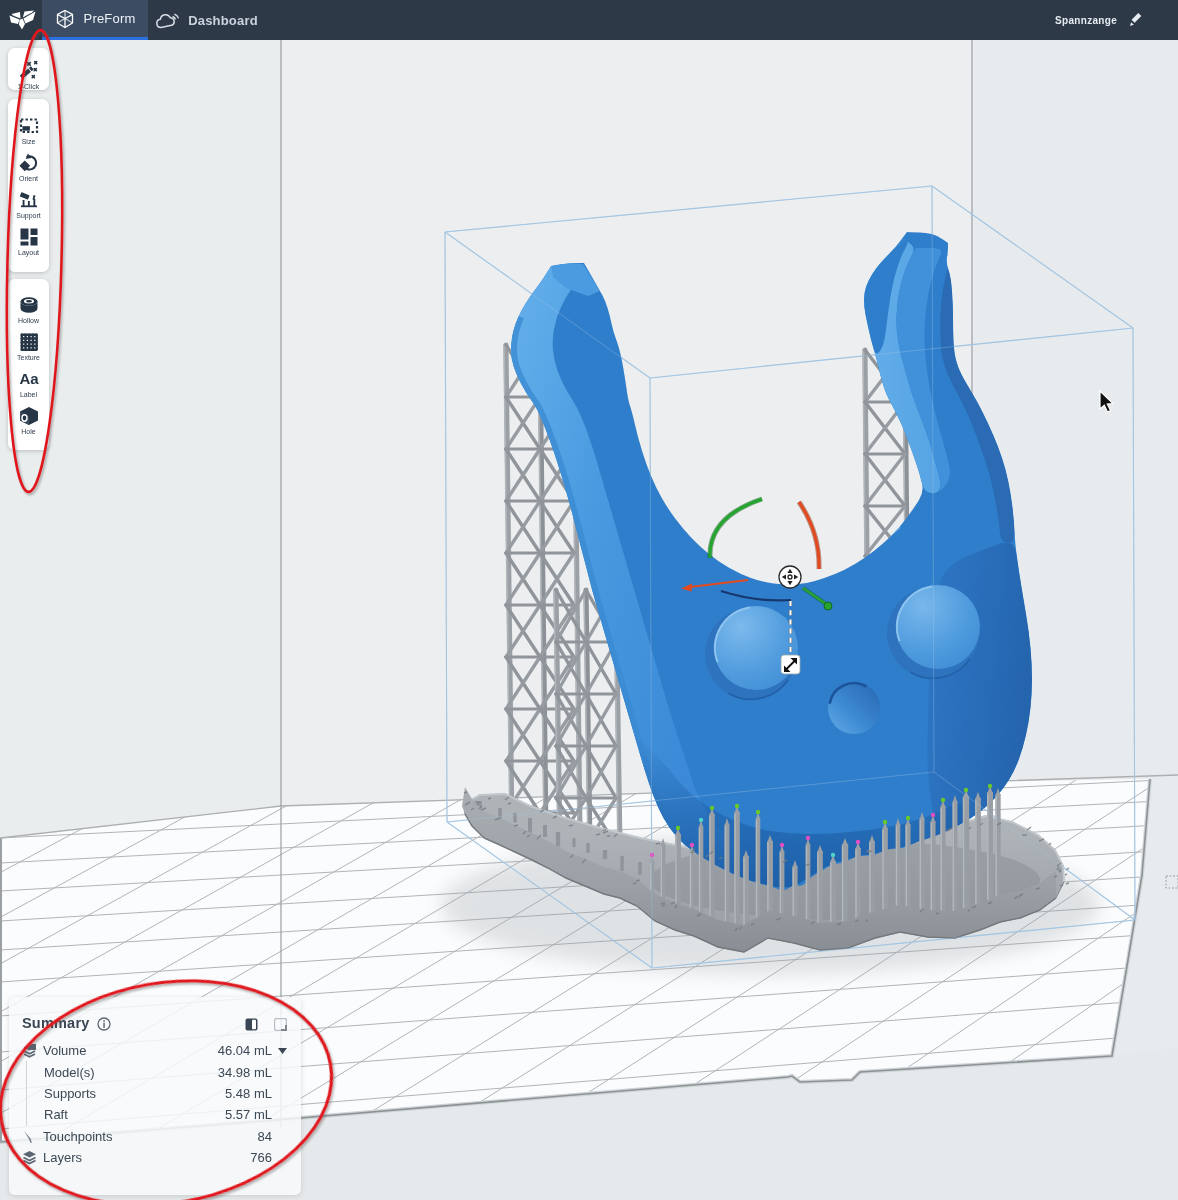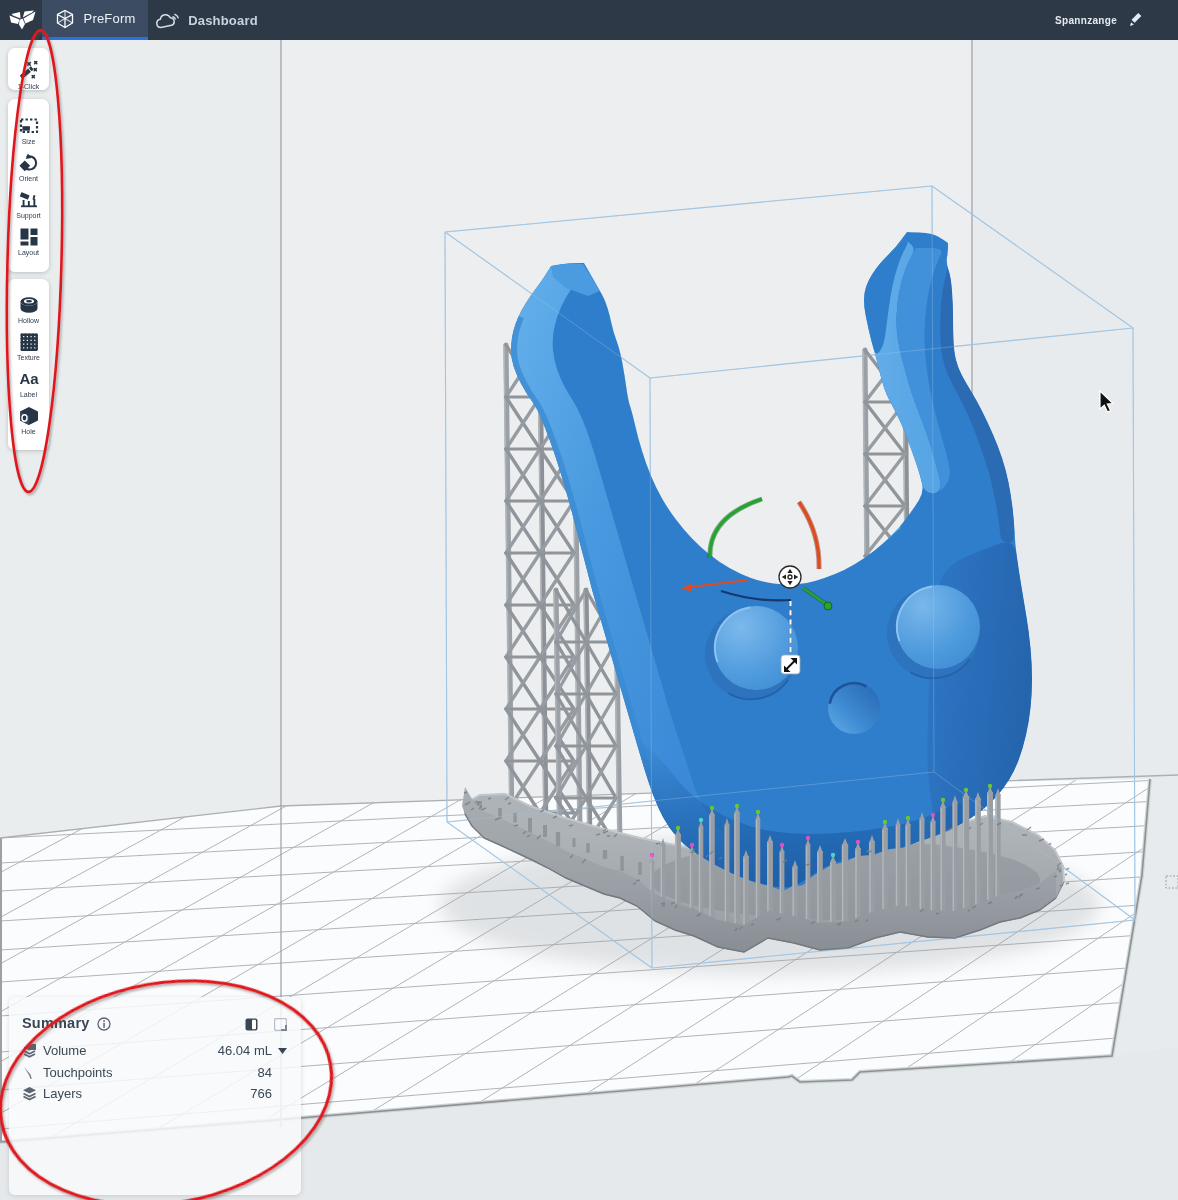--- a/index.html
+++ b/index.html
@@ -704,20 +704,34 @@
             <path d="M2,8 L7.5,10.8 L13,8" stroke="#5c6672" stroke-width="1.8" fill="none"></path>
             <path d="M2,11 L7.5,13.8 L13,11" stroke="#5c6672" stroke-width="1.8" fill="none"></path>
             <rect x="9" y="1" width="5" height="6" fill="#5c6672"></rect>
           </svg>
         </span>
         <span class="slab">Volume</span>
         <span class="sval">46.04 mL<svg width="9" height="6" viewBox="0 0 9 6" style="margin-left:6px">
             <path d="M0,0 L9,0 L4.5,6 Z" fill="#3a4654"></path>
           </svg></span>
       </div>
+ <div class="subwrap">
+ <div class="srow sub">
+          <span class="slab">Model(s)</span>
+          <span class="sval pad">34.98 mL</span>
+        </div>
+ <div class="srow sub">
+          <span class="slab">Supports</span>
+          <span class="sval pad">5.48 mL</span>
+        </div>
+ <div class="srow sub">
+          <span class="slab">Raft</span>
+          <span class="sval pad">5.57 mL</span>
+        </div>
+ </div>
  <div class="srow">
         <span class="sic">
           <svg width="15" height="15" viewBox="0 0 15 15">
             <path d="M2,2 L7,10 L8.5,14 L9.8,13.4 L8.5,9.4 Z" fill="#5c6672" opacity="0.85"></path>
           </svg>
         </span>
         <span class="slab">Touchpoints</span>
         <span class="sval pad">84</span>
       </div>
  <div class="srow">

